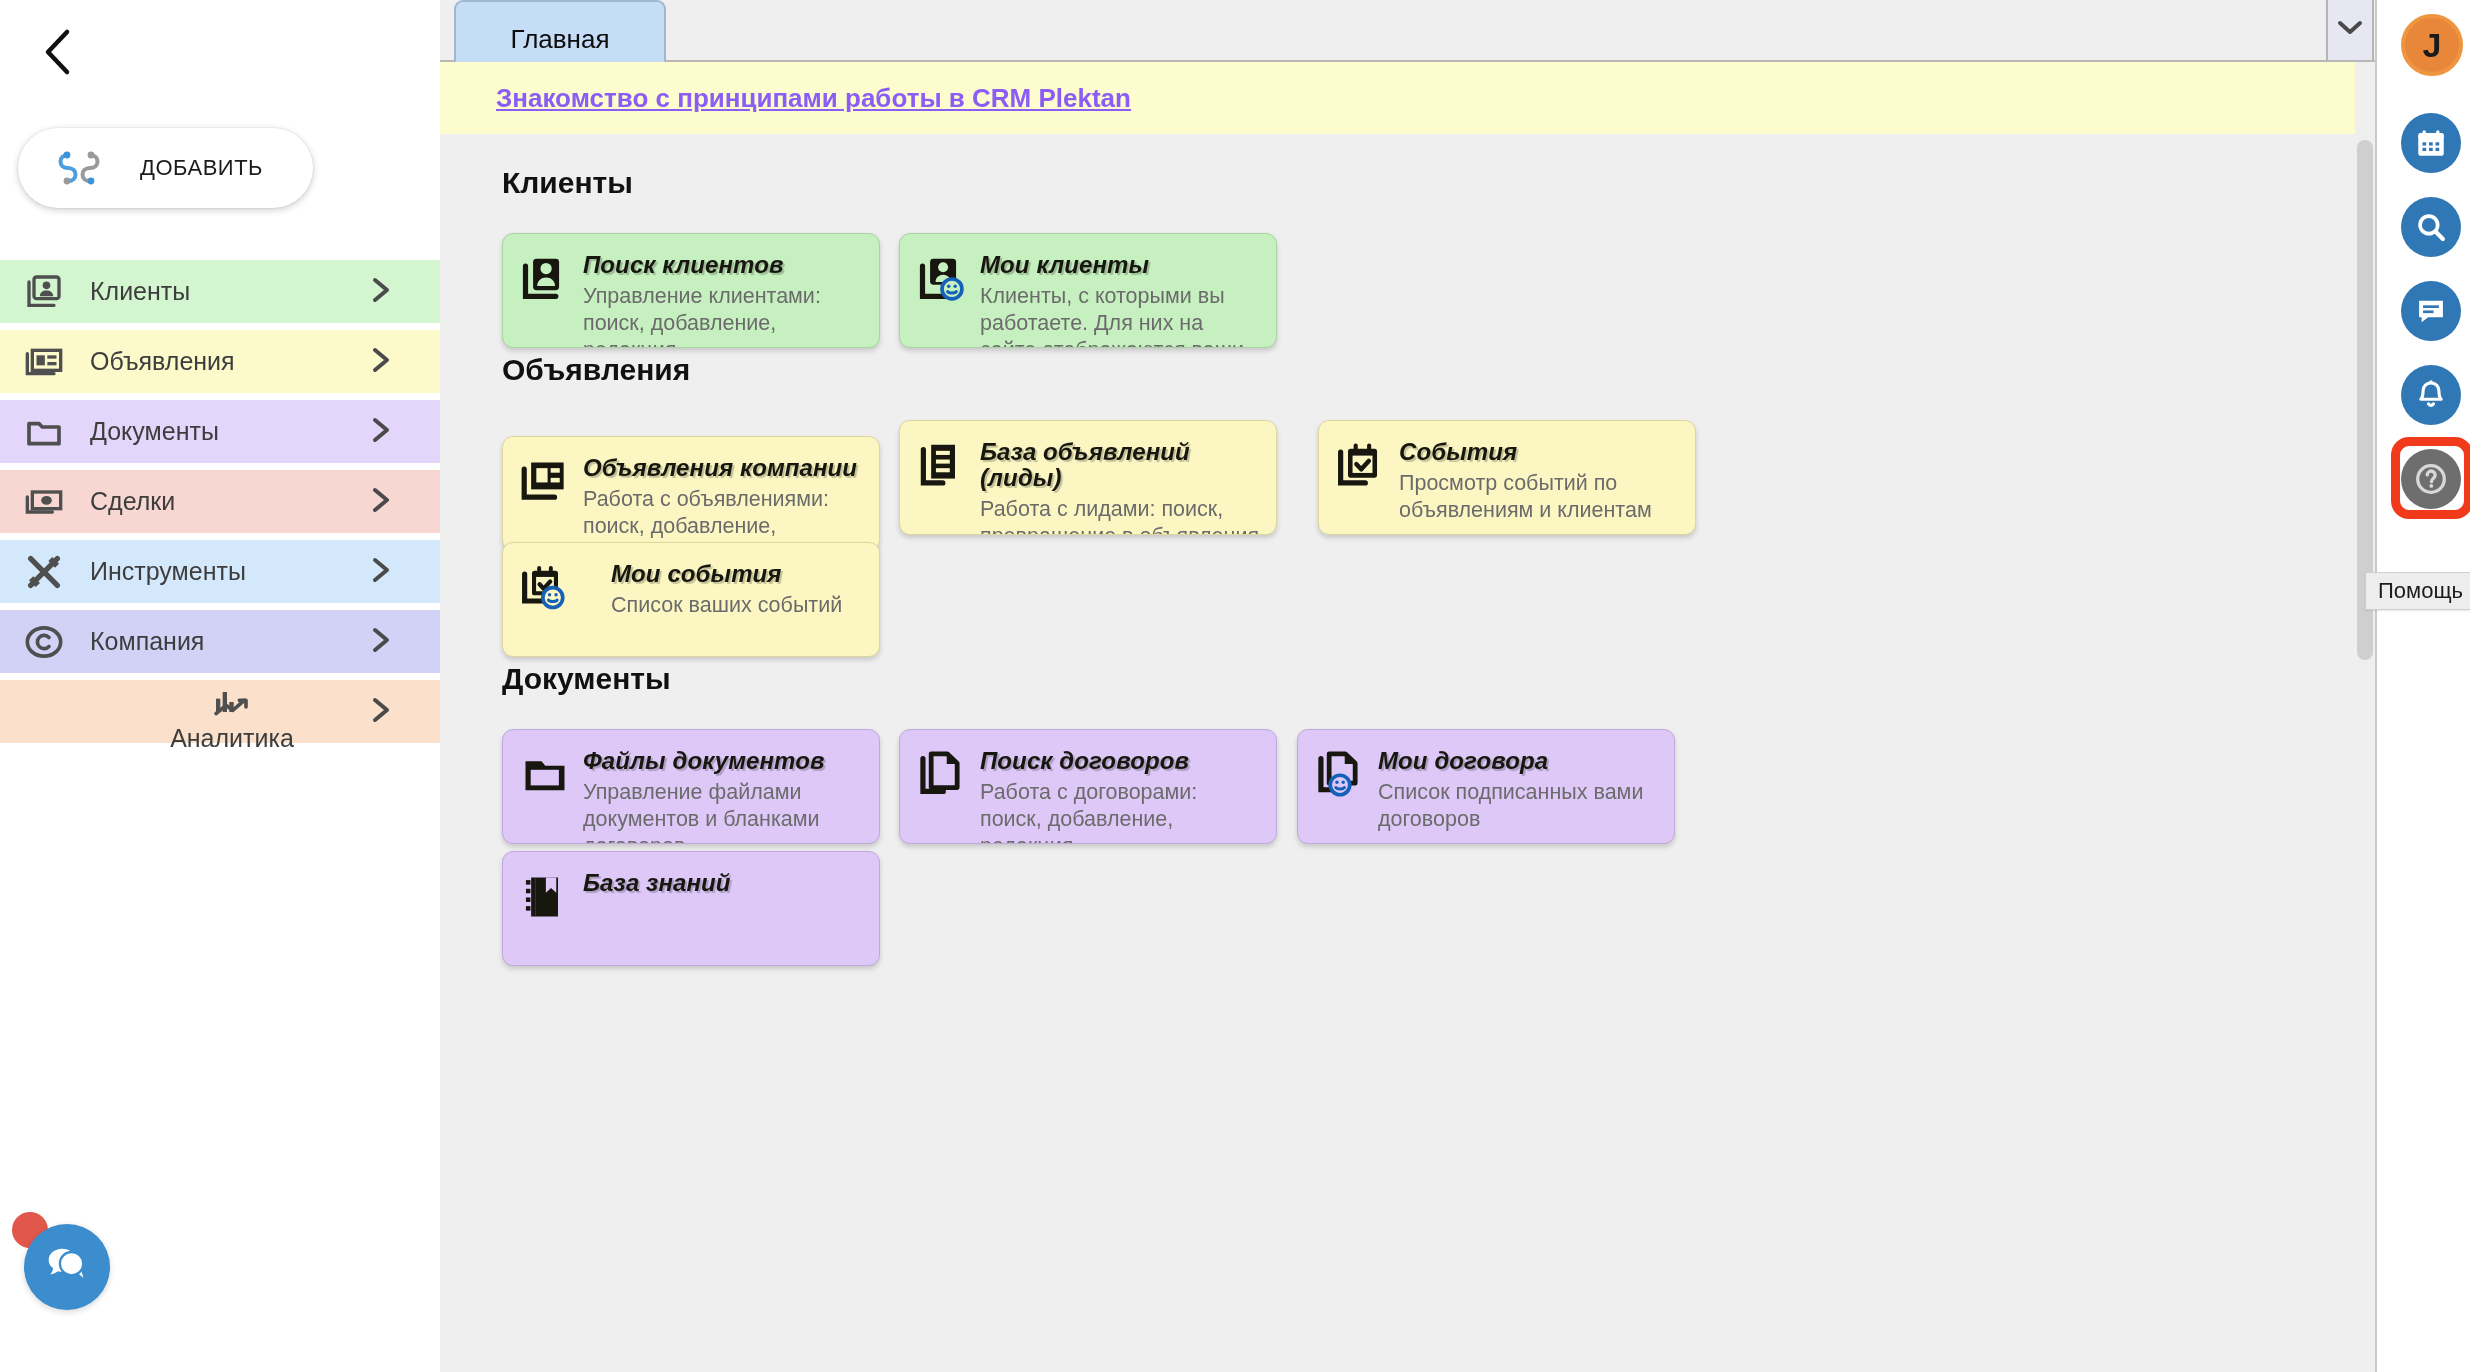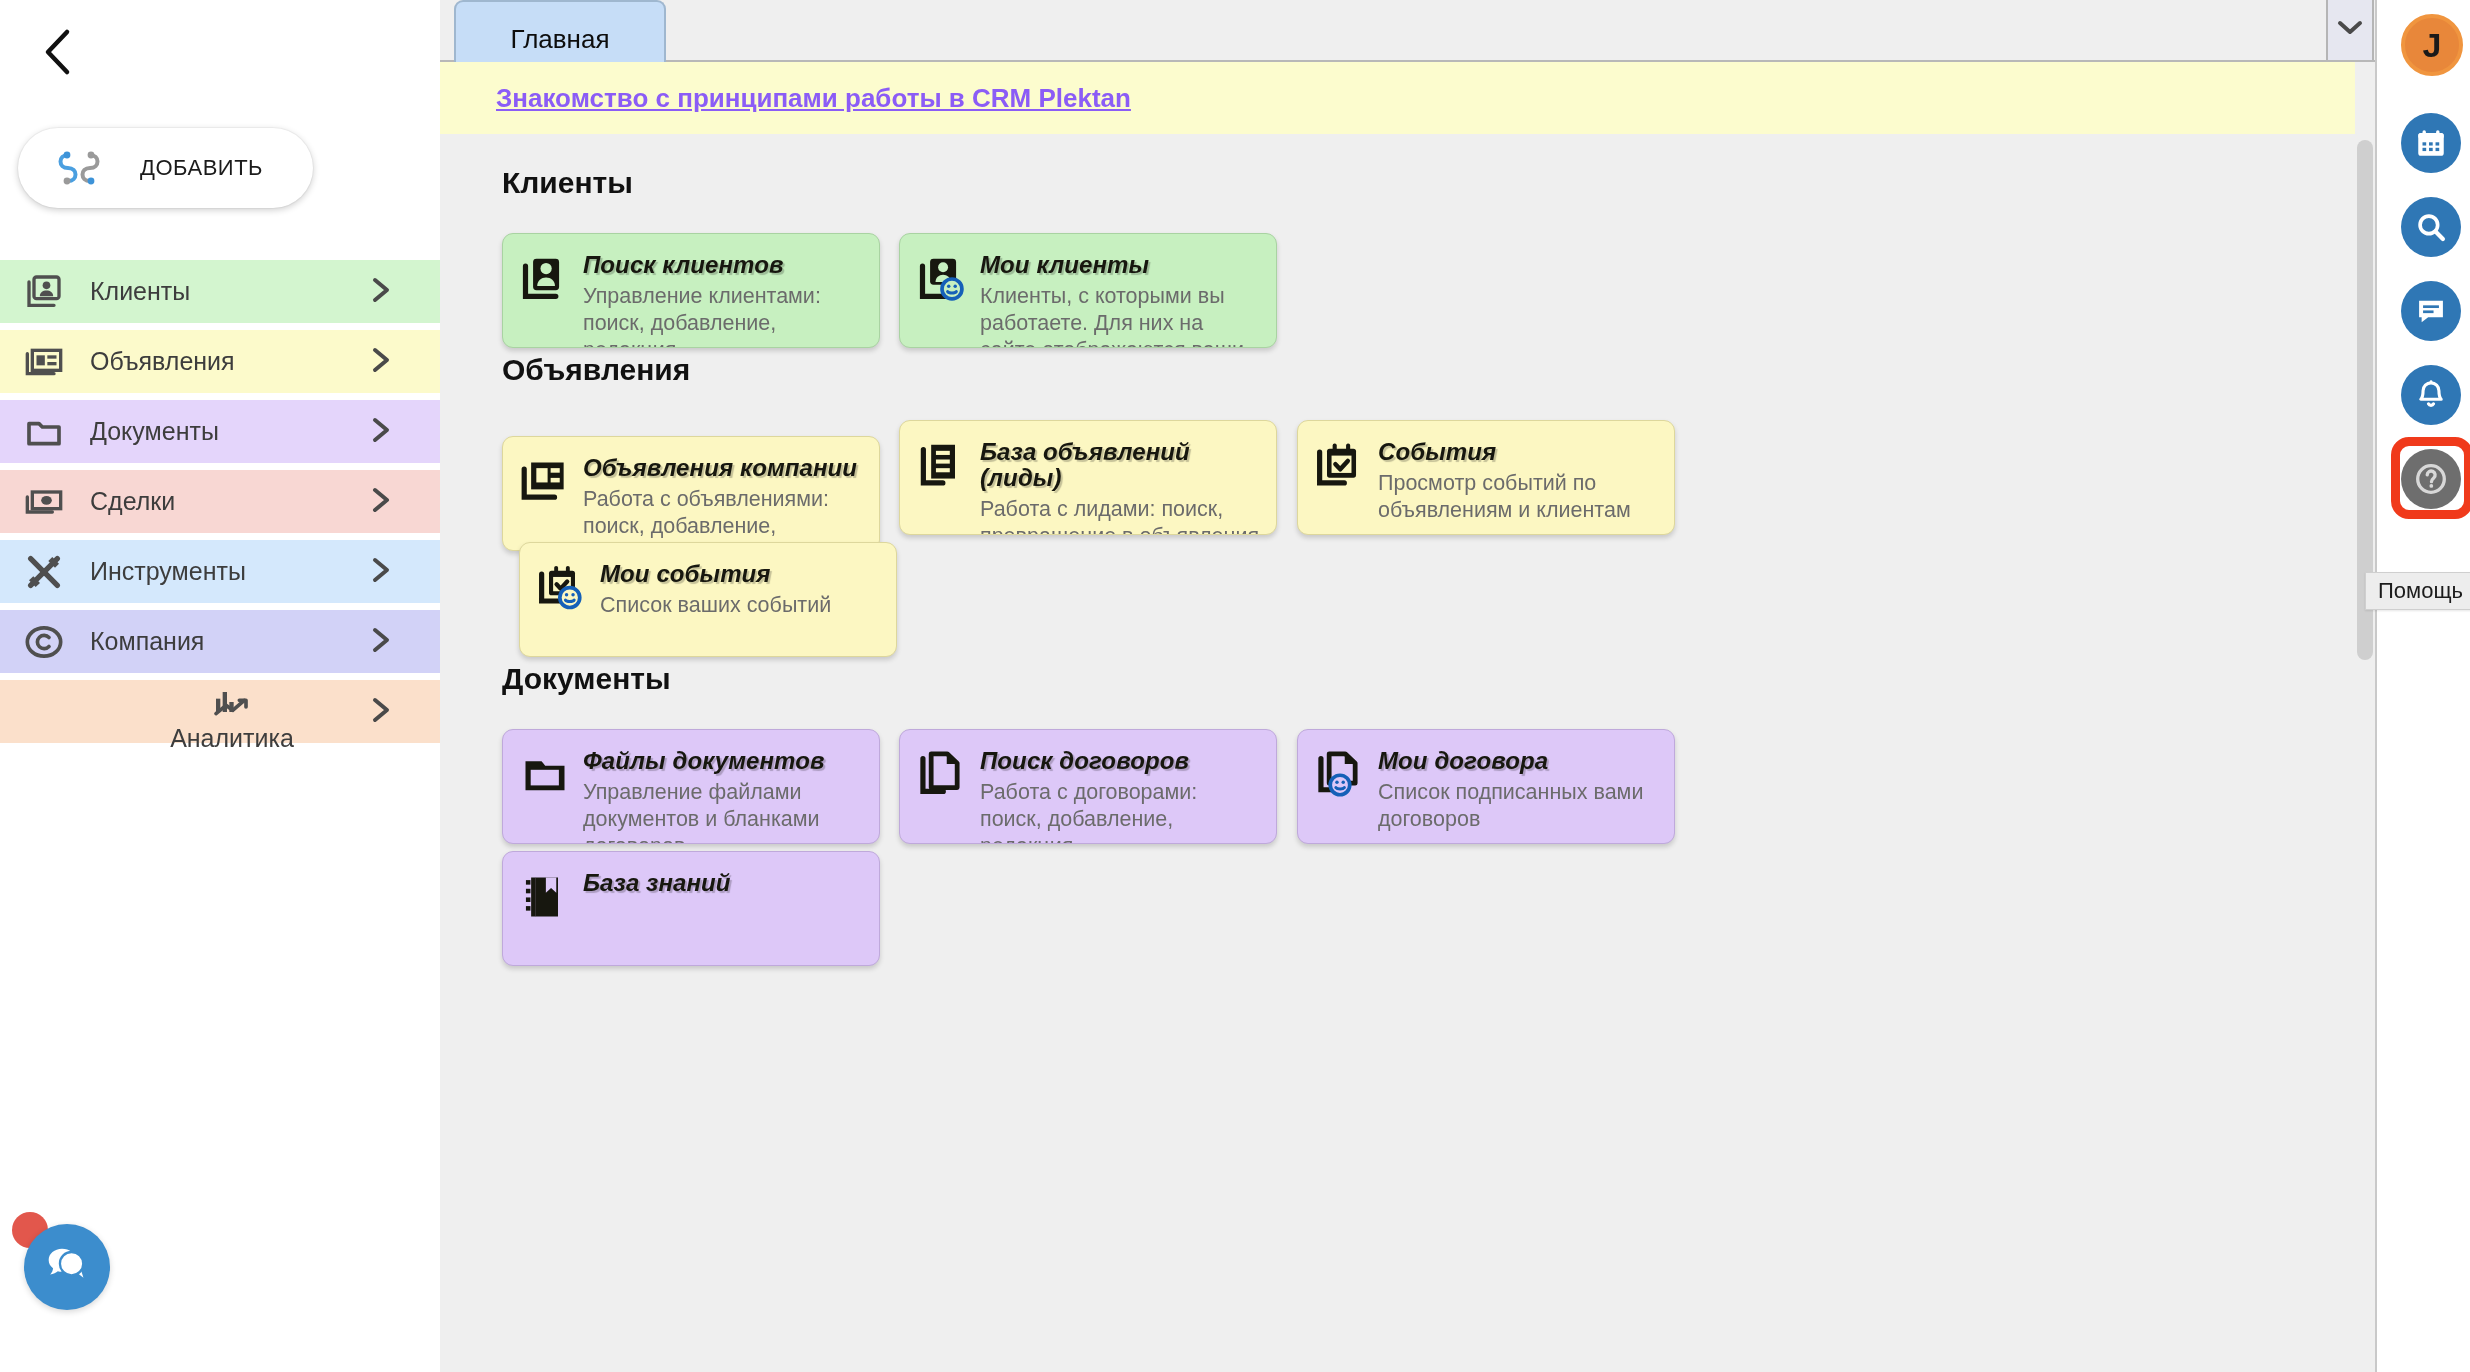--- a/index.html
+++ b/index.html
@@ -451,38 +451,38 @@
                   <rect x="9.2" y="9" width="6.4" height="1.9" fill="#fcf7c2"></rect>
                   <rect x="9.2" y="13" width="6.4" height="1.9" fill="#fcf7c2"></rect>
                 </svg>
               </span>
               <span class="card-text">
                 <span class="card-title">База объявлений (лиды)</span>
                 <span class="card-desc" style="display:block;">Работа с лидами: поиск, превращение в объявления</span>
               </span>
             </div>
 
-            <div class="card yellow" style="left:857px; top:0px;">
+            <div class="card yellow" style="left:878px; top:0px;">
               <span class="card-icon">
                 <svg width="52" height="52" viewBox="0 0 24 24" fill="none">
                   <path d="M2.6 5.6v14.2h11.4" stroke="currentColor" stroke-width="2.4" fill="none" stroke-linecap="round"></path>
                   <rect x="6" y="4" width="13.4" height="13.4" rx="1.2" fill="currentColor"></rect>
                   <rect x="8.1" y="7.2" width="9.2" height="8" fill="#fcf7c2"></rect>
                   <rect x="8.6" y="1.6" width="1.9" height="4" rx="0.9" fill="currentColor"></rect>
                   <rect x="14.8" y="1.6" width="1.9" height="4" rx="0.9" fill="currentColor"></rect>
                   <path d="M9.9 11.2l2.2 2.3 3.5-3.8" stroke="currentColor" stroke-width="2.1" fill="none" stroke-linecap="round" stroke-linejoin="round"></path>
                 </svg>
               </span>
               <span class="card-text">
                 <span class="card-title">События</span>
                 <span class="card-desc" style="display:block;">Просмотр событий по объявлениям и клиентам</span>
               </span>
             </div>
 
-            <div class="card yellow" style="left:79px; top:122px;">
+            <div class="card yellow" style="left:62px; top:122px;gap:28px;">
               <span class="card-icon">
                 <svg width="52" height="52" viewBox="0 0 24 24" fill="none">
                   <path d="M2.6 5.6v12.4h8.4" stroke="currentColor" stroke-width="2.4" fill="none" stroke-linecap="round"></path>
                   <rect x="6" y="4" width="12" height="11.4" rx="1.2" fill="currentColor"></rect>
                   <rect x="7.9" y="6.9" width="8.2" height="6.6" fill="#fcf7c2"></rect>
                   <rect x="8.4" y="1.8" width="1.8" height="3.8" rx="0.9" fill="currentColor"></rect>
                   <rect x="13.8" y="1.8" width="1.8" height="3.8" rx="0.9" fill="currentColor"></rect>
                   <path d="M9.5 10.3l1.9 2 3-3.3" stroke="currentColor" stroke-width="2" fill="none" stroke-linecap="round" stroke-linejoin="round"></path>
                   <circle cx="15.6" cy="16.4" r="4.6" fill="#fcf7c2" stroke="#1560b8" stroke-width="1.7"></circle>
                   <circle cx="14.1" cy="15.1" r="0.8" fill="#1560b8"></circle>

